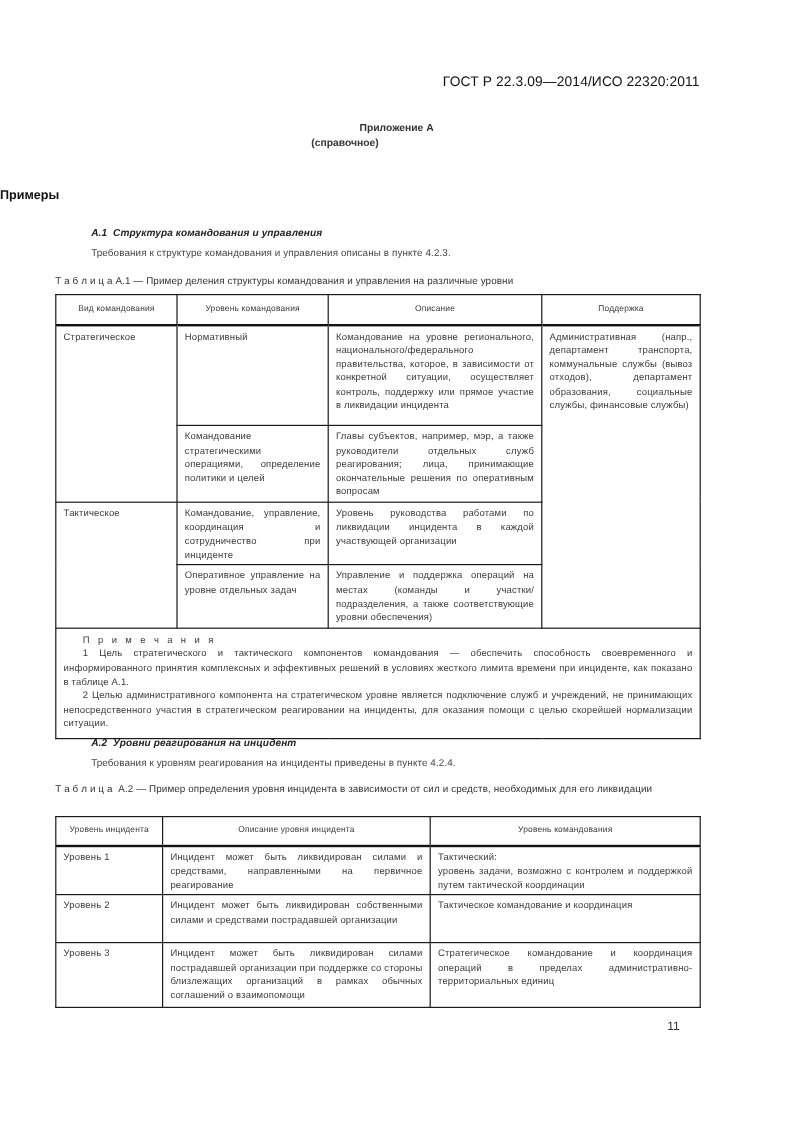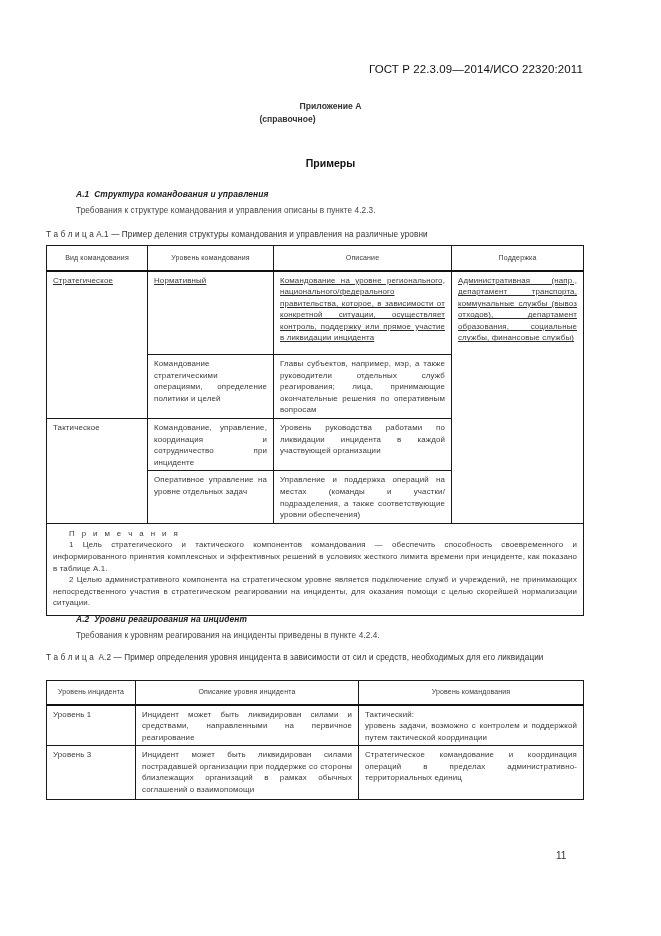--- a/index.html
+++ b/index.html
@@ -15,21 +15,21 @@
   }
   .appendix-title {
     left: 0; width: 661px; top: 99px; text-align: center;
     font-weight: bold; font-size: 8.6px; color: #333; line-height: 14px;
   }
   .appendix-sub {
     left: 0; width: 575px; top: 112px; text-align: center;
     font-weight: bold; font-size: 8.6px; color: #333; line-height: 14px;
   }
   .examples-title {
-    left: 0; width: 661px; top: 157px; text-align: center;
+    left: 0; width: 661px; top: 157px; 
     font-weight: bold; font-size: 10.5px; color: #111;
   }
   .section-heading {
     font-weight: bold; font-size: 8.4px; color: #222; letter-spacing: 0.1px; font-style: italic;
   }
   .body-text {
     font-size: 8.2px; color: #444; letter-spacing: 0.1px;
   }
   .table-caption {
     left: 46px; width: 540px; font-size: 8.2px; color: #333; line-height: 13px; letter-spacing: 0.1px;
@@ -78,21 +78,21 @@
     <col style="width:178px">
     <col style="width:132px">
   </colgroup>
   <tbody>
       <tr class="head" style="height:25px;">
     <th>Вид командования</th>
     <th>Уровень командования</th>
     <th>Описание</th>
     <th>Поддержка</th>
   </tr>
-  <tr style="height:84px;text-decoration:underline;">
+  <tr style="height:84px;">
     <td rowspan="2">Стратегическое</td>
     <td class="just">Нормативный</td>
     <td class="just">Командование на уровне регионального, национального/федерального правительства, которое, в зависимости от конкретной ситуации, осуществляет контроль, поддержку или прямое участие в ликвидации инцидента</td>
     <td class="just" rowspan="4">Административная (напр., департамент транспорта, коммунальные службы (вывоз отходов), департамент образования, социальные службы, финансовые службы)</td>
   </tr>
   <tr style="height:60px;">
     <td class="just">Командование стратегическими операциями, определение политики и целей</td>
     <td class="just">Главы субъектов, например, мэр, а также руководители отдельных служб реагирования; лица, принимающие окончательные решения по оперативным вопросам</td>
   </tr>
   <tr style="height:49px;">
@@ -132,20 +132,25 @@
     <th>Уровень командования</th>
   </tr>
   <tr style="height:37px;margin-top:36px;">
     <td>Уровень 1</td>
     <td class="just">Инцидент может быть ликвидирован силами и средствами, направленными на первичное реагирование</td>
     <td class="just">
       <div>Тактический:</div>
       <div>уровень задачи, возможно с контролем и поддержкой путем тактической координации</div>
     </td>
   </tr>
+  <tr style="height:40px;">
+    <td>Уровень 2</td>
+    <td class="just">Инцидент может быть ликвидирован собственными силами и средствами пострадавшей организации</td>
+    <td class="just">Тактическое командование и координация</td>
+  </tr>
   <tr style="height:54px;">
     <td>Уровень 3</td>
     <td class="just">Инцидент может быть ликвидирован силами пострадавшей организации при поддержке со стороны близлежащих организаций в рамках обычных соглашений о взаимопомощи</td>
     <td class="just">Стратегическое командование и координация операций в пределах административно-территориальных единиц</td>
   </tr>
 </tbody>
   </table>
 
 <div class="abs page-number">11</div>
 

